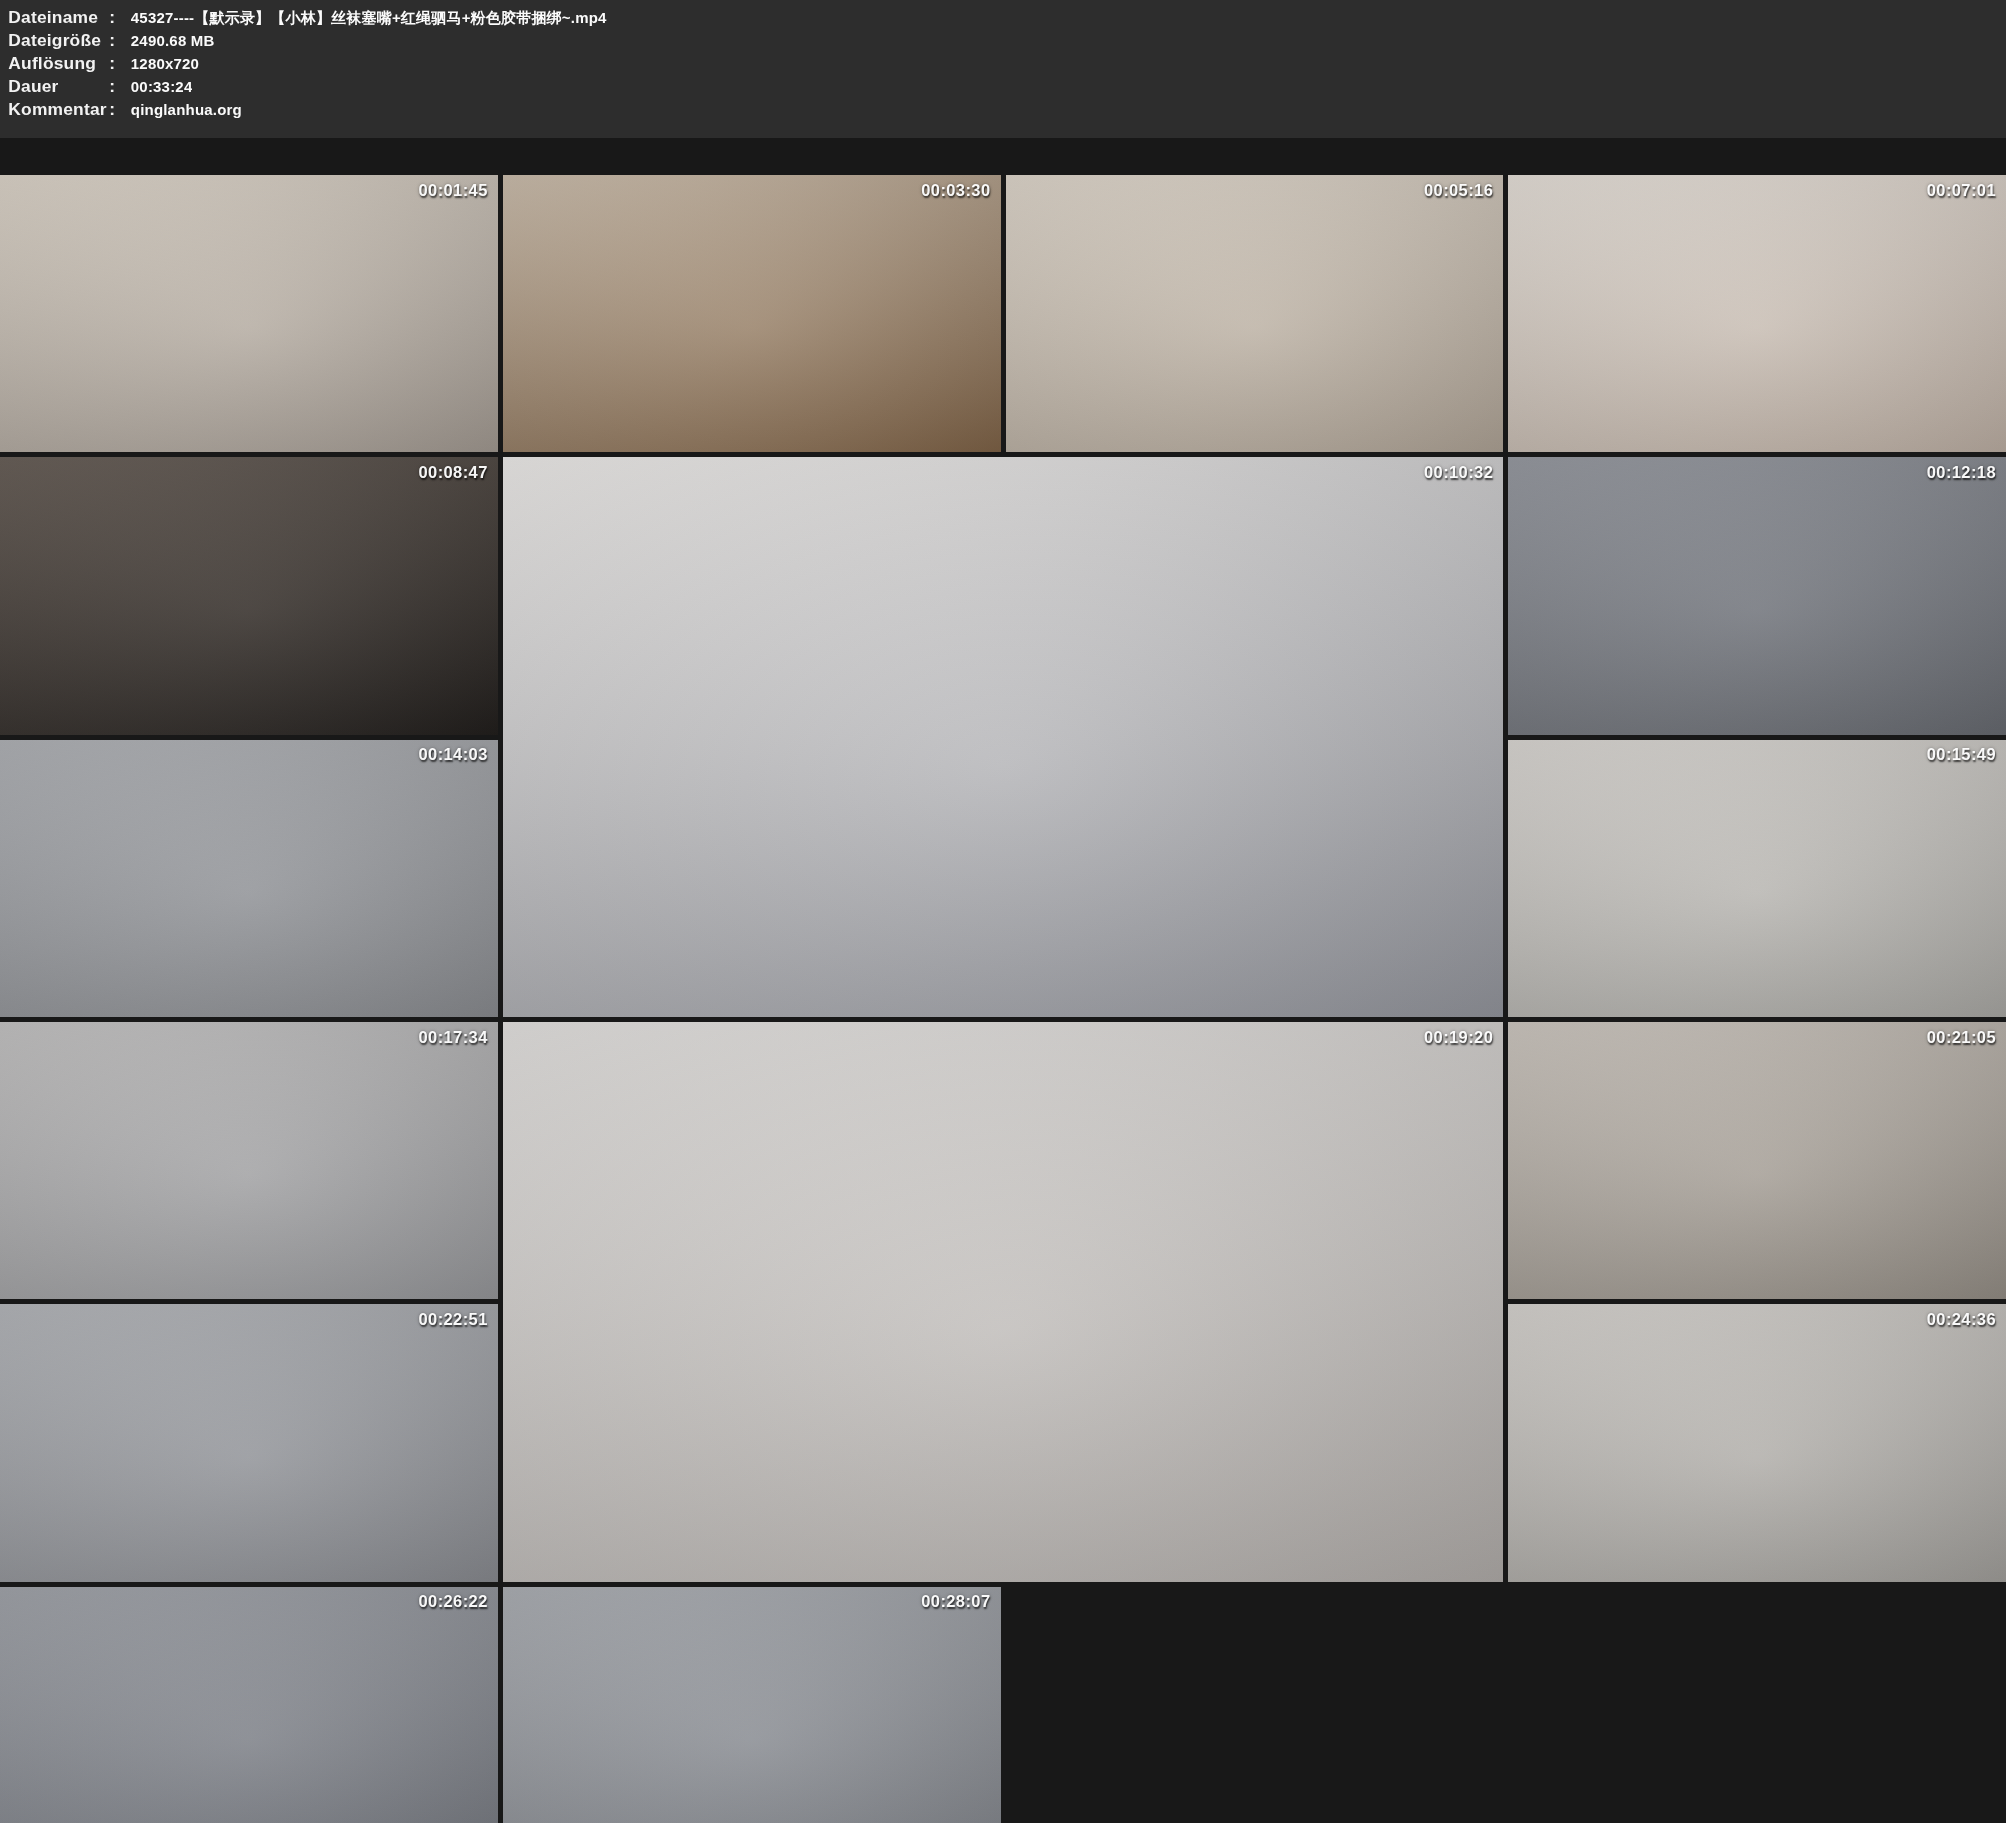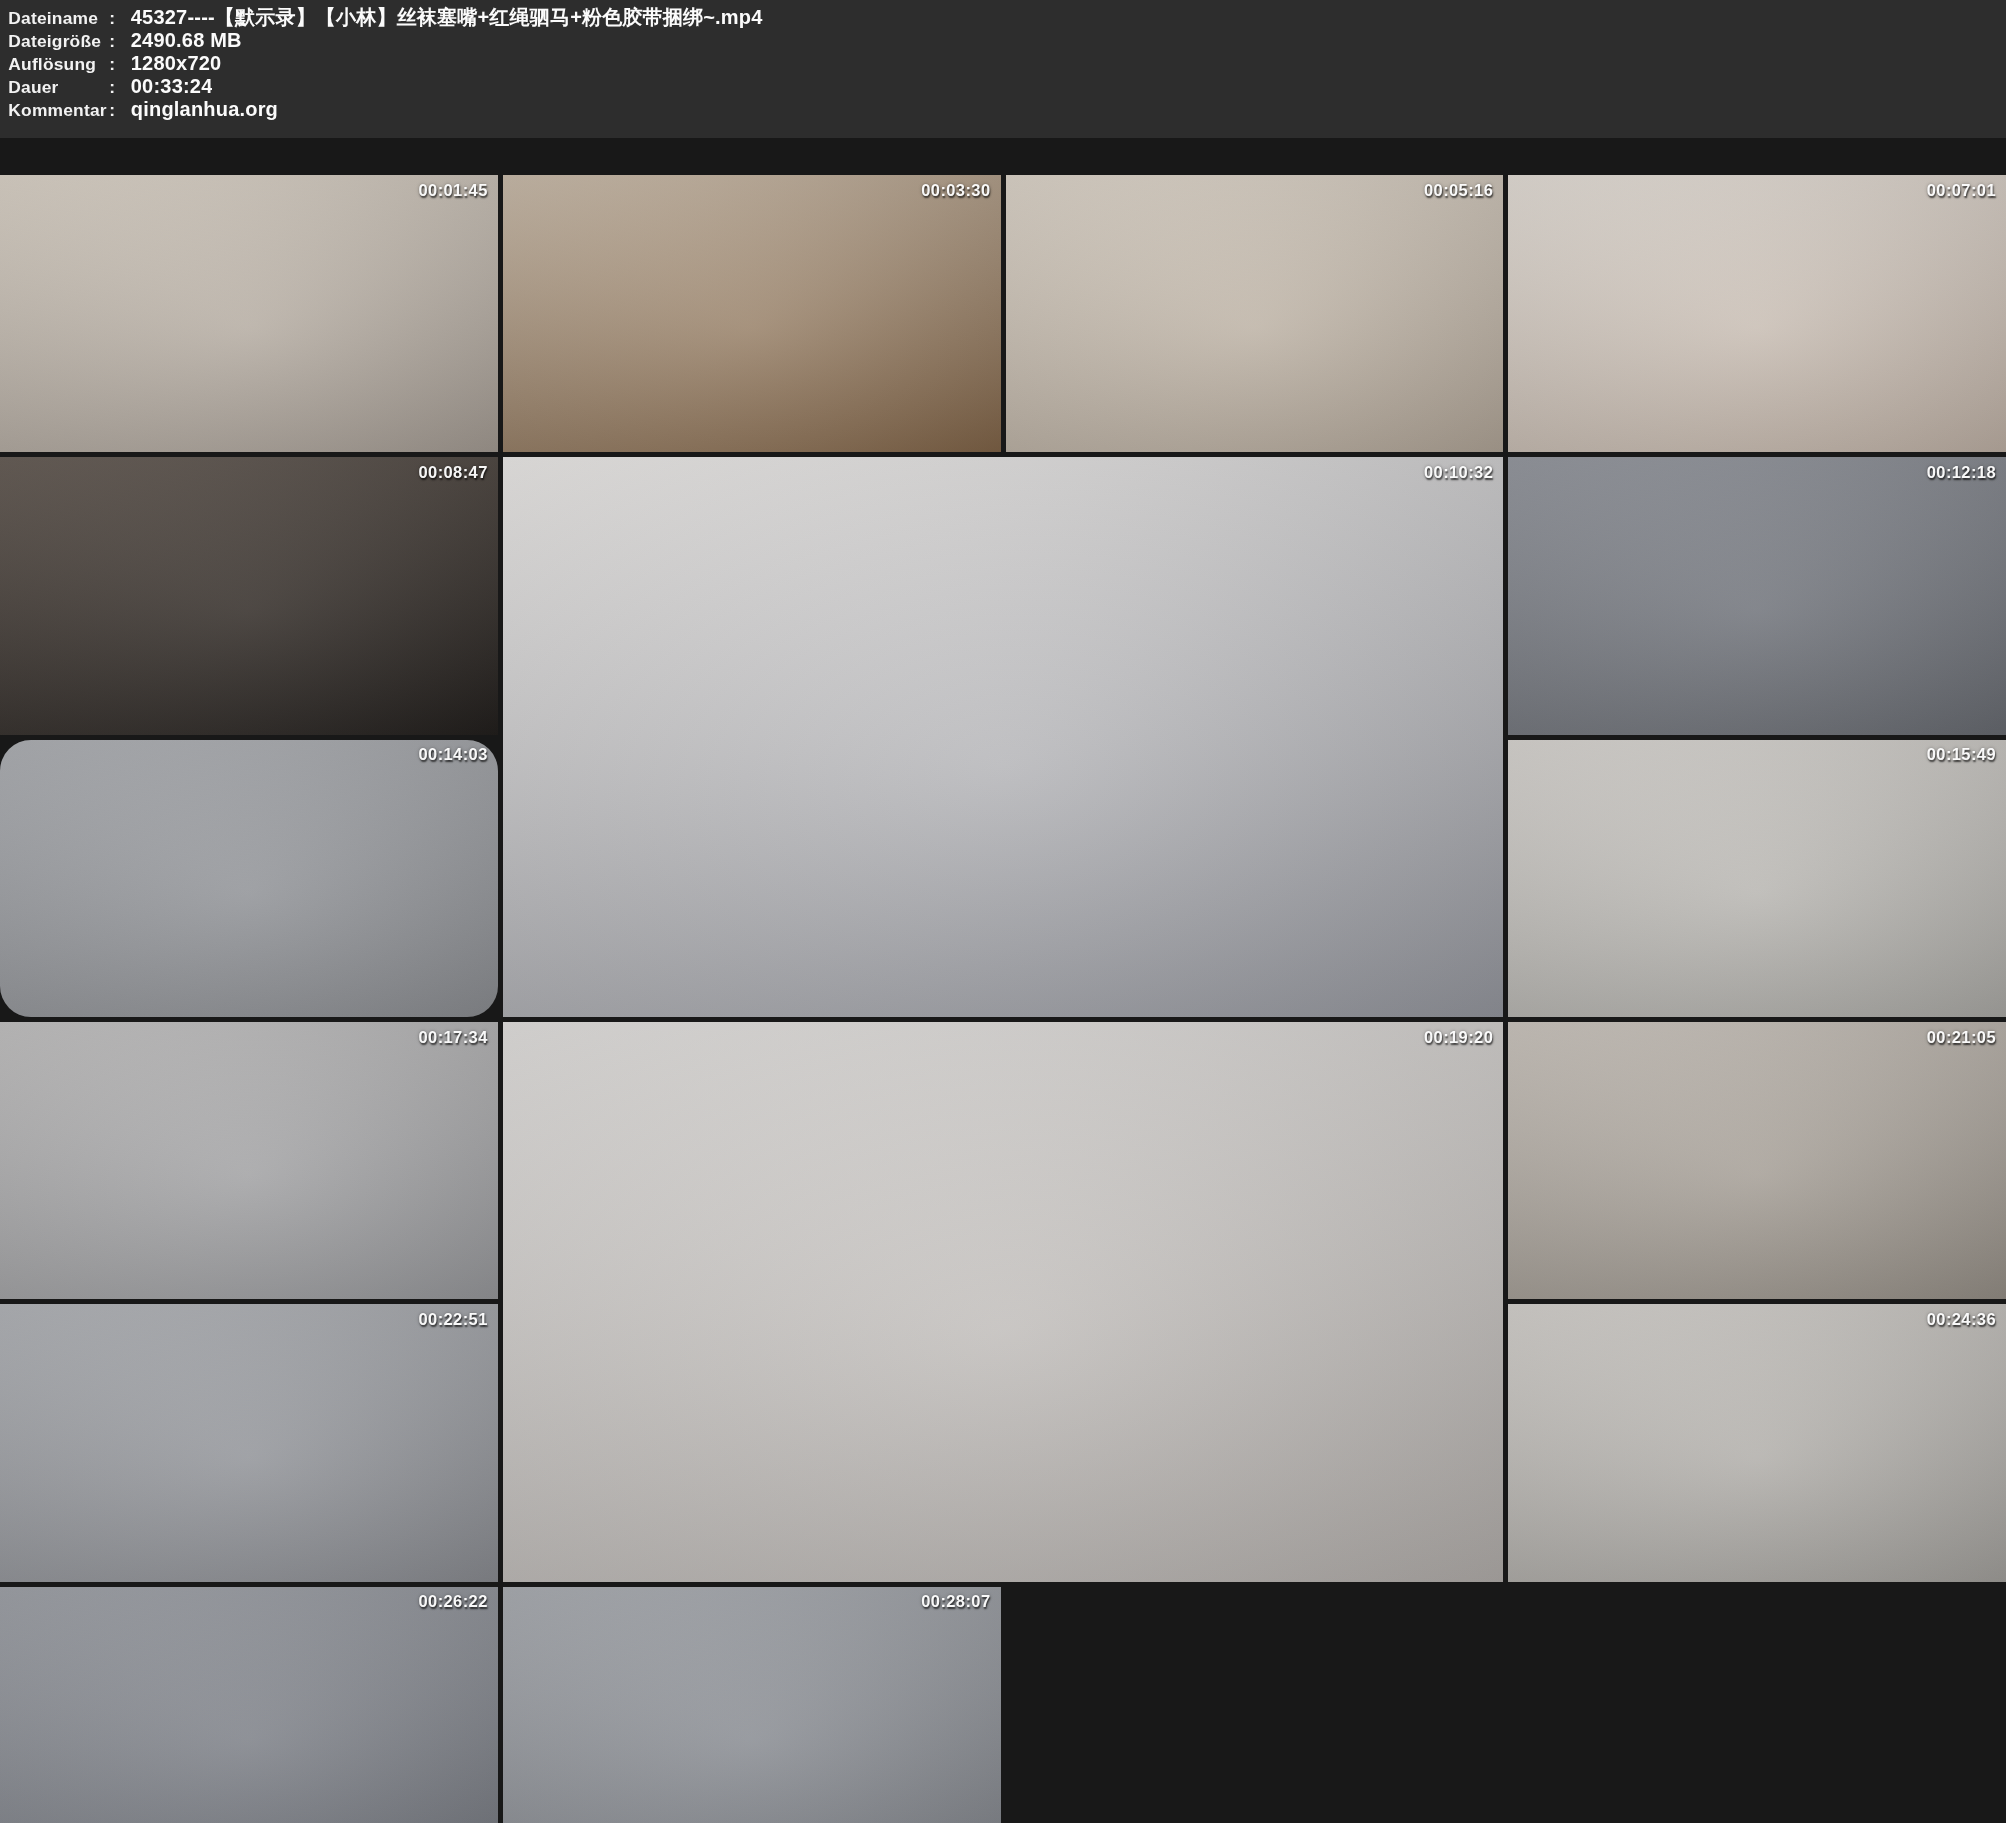--- a/index.html
+++ b/index.html
@@ -4,41 +4,41 @@
 <style>
   * { margin:0; padding:0; box-sizing:border-box; }
   html,body { width:2006px; height:1823px; background:#181818; overflow:hidden;
               font-family:"Liberation Sans", sans-serif; }
 
   
   .file-header { width:100%; height:138px; background:#2d2d2d; padding:5.8px 0 0 8.3px; }
   .meta-row { display:flex; align-items:baseline; height:23px; line-height:23px; }
   .meta-label { width:101px; color:#f2f2f2; font-size:17.4px; font-weight:bold; letter-spacing:0.2px; }
   .meta-sep   { width:21.5px;  color:#f2f2f2; font-size:17.4px; font-weight:bold; }
-  .meta-value { color:#fbfbfb; font-size:20px; font-weight:bold; letter-spacing:0.2px;
+  .meta-value { color:#fbfbfb; font-size:15px; font-weight:bold; letter-spacing:0.2px;
                 white-space:nowrap; overflow:hidden; }
 
   
   .thumb-grid { width:2006px; height:1689px; margin-top:0.8px;
                 display:grid; gap:5px;
                 grid-template-columns:repeat(4,1fr);
                 grid-template-rows:repeat(6,1fr);
                 background:#181818; }
   .thumb { position:relative; overflow:hidden; background:#888; }
   .thumb::after { content:""; position:absolute; inset:0;
                   background:radial-gradient(ellipse at 50% 55%, rgba(255,255,255,0.06), rgba(0,0,0,0.10)); }
   .ts { position:absolute; top:5.8px; right:10px; z-index:2;
         color:rgba(255,255,255,0.96); font-size:16.5px; font-weight:600;
         letter-spacing:0.4px;
         text-shadow:0.8px 1.7px 1.7px rgba(0,0,0,0.65), 0 0 3.3px rgba(0,0,0,0.35); }
 
   
   .t0{grid-area:1/1;} .t1{grid-area:1/2;} .t2{grid-area:1/3;} .t3{grid-area:1/4;}
   .t4{grid-area:2/1;text-align:right;} .t5{grid-area:2/2/span 2/span 2;} .t6{grid-area:2/4;}
-  .t7{grid-area:3/1;border-radius:31px;} .t8{grid-area:3/4;}
+  .t7{grid-area:3/1;} .t8{grid-area:3/4;}
   .t9{grid-area:4/1;} .t10{grid-area:4/2/span 2/span 2;} .t11{grid-area:4/4;}
   .t12{grid-area:5/1;} .t13{grid-area:5/4;}
   .t14{grid-area:6/1;} .t15{grid-area:6/2;} .t16{grid-area:6/3;} .t17{grid-area:6/4;}
 
   .footer-bar { width:100%; height:7.4px; background:#1c1c1c; }
 </style>
 </head>
 <body>
 
 <div class="file-header" style="background: rgb(45, 45, 45);">

